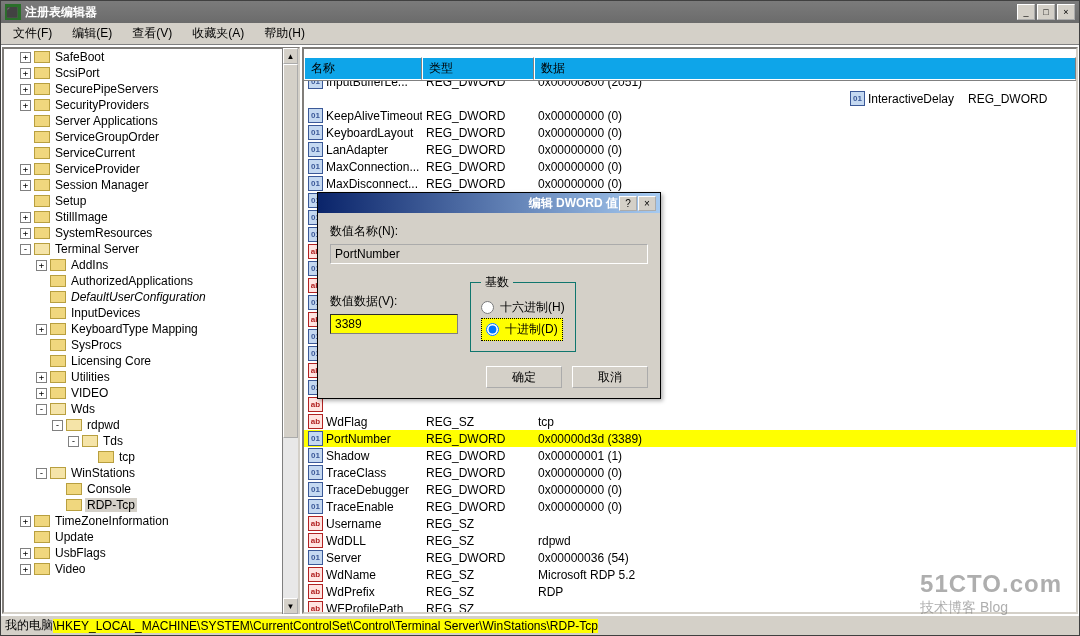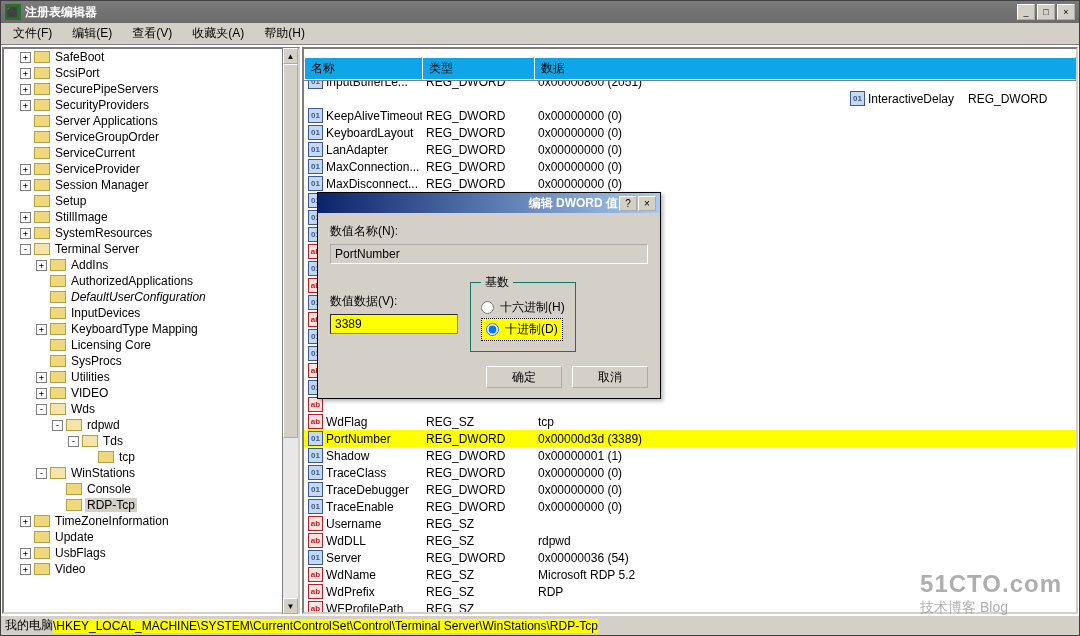--- a/index.html
+++ b/index.html
@@ -225,28 +225,28 @@
               <div class="node">
                 <span class="exp">+</span>
                 <span class="fold"></span>
                 <span class="label">KeyboardType Mapping</span>
               </div>
             </li>
             <li style="padding-left: 16px;">
               <div class="node">
                 <span class="exp blank"> </span>
                 <span class="fold"></span>
+                <span class="label">SysProcs</span>
+              </div>
+            </li>
+            <li style="padding-left: 16px;">
+              <div class="node">
+                <span class="exp blank"> </span>
+                <span class="fold"></span>
                 <span class="label">Licensing Core</span>
-              </div>
-            </li>
-            <li style="padding-left: 16px;">
-              <div class="node">
-                <span class="exp blank"> </span>
-                <span class="fold"></span>
-                <span class="label">SysProcs</span>
               </div>
             </li>
             <li style="padding-left: 16px;">
               <div class="node">
                 <span class="exp">+</span>
                 <span class="fold"></span>
                 <span class="label">Utilities</span>
               </div>
             </li>
             <li style="padding-left: 16px;">

